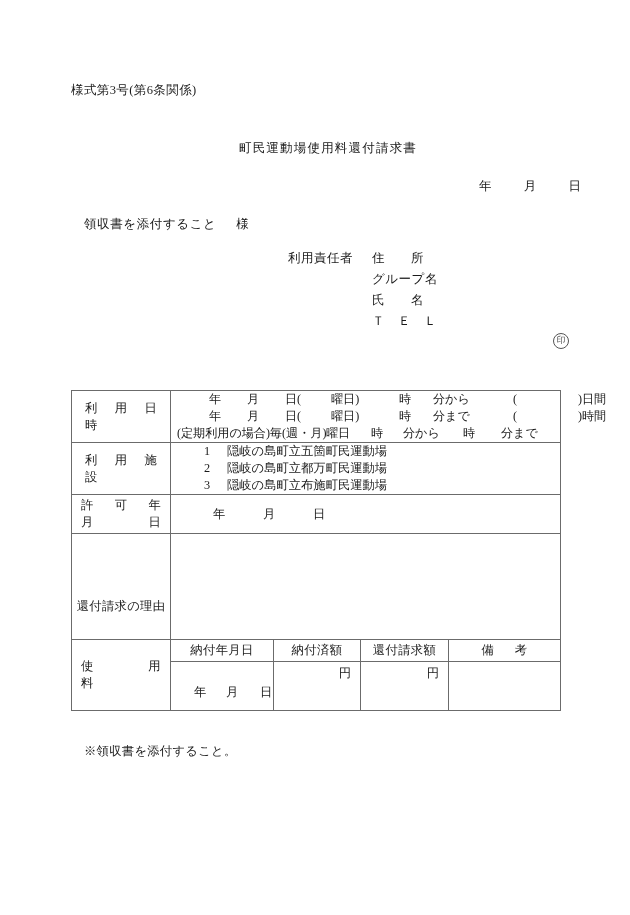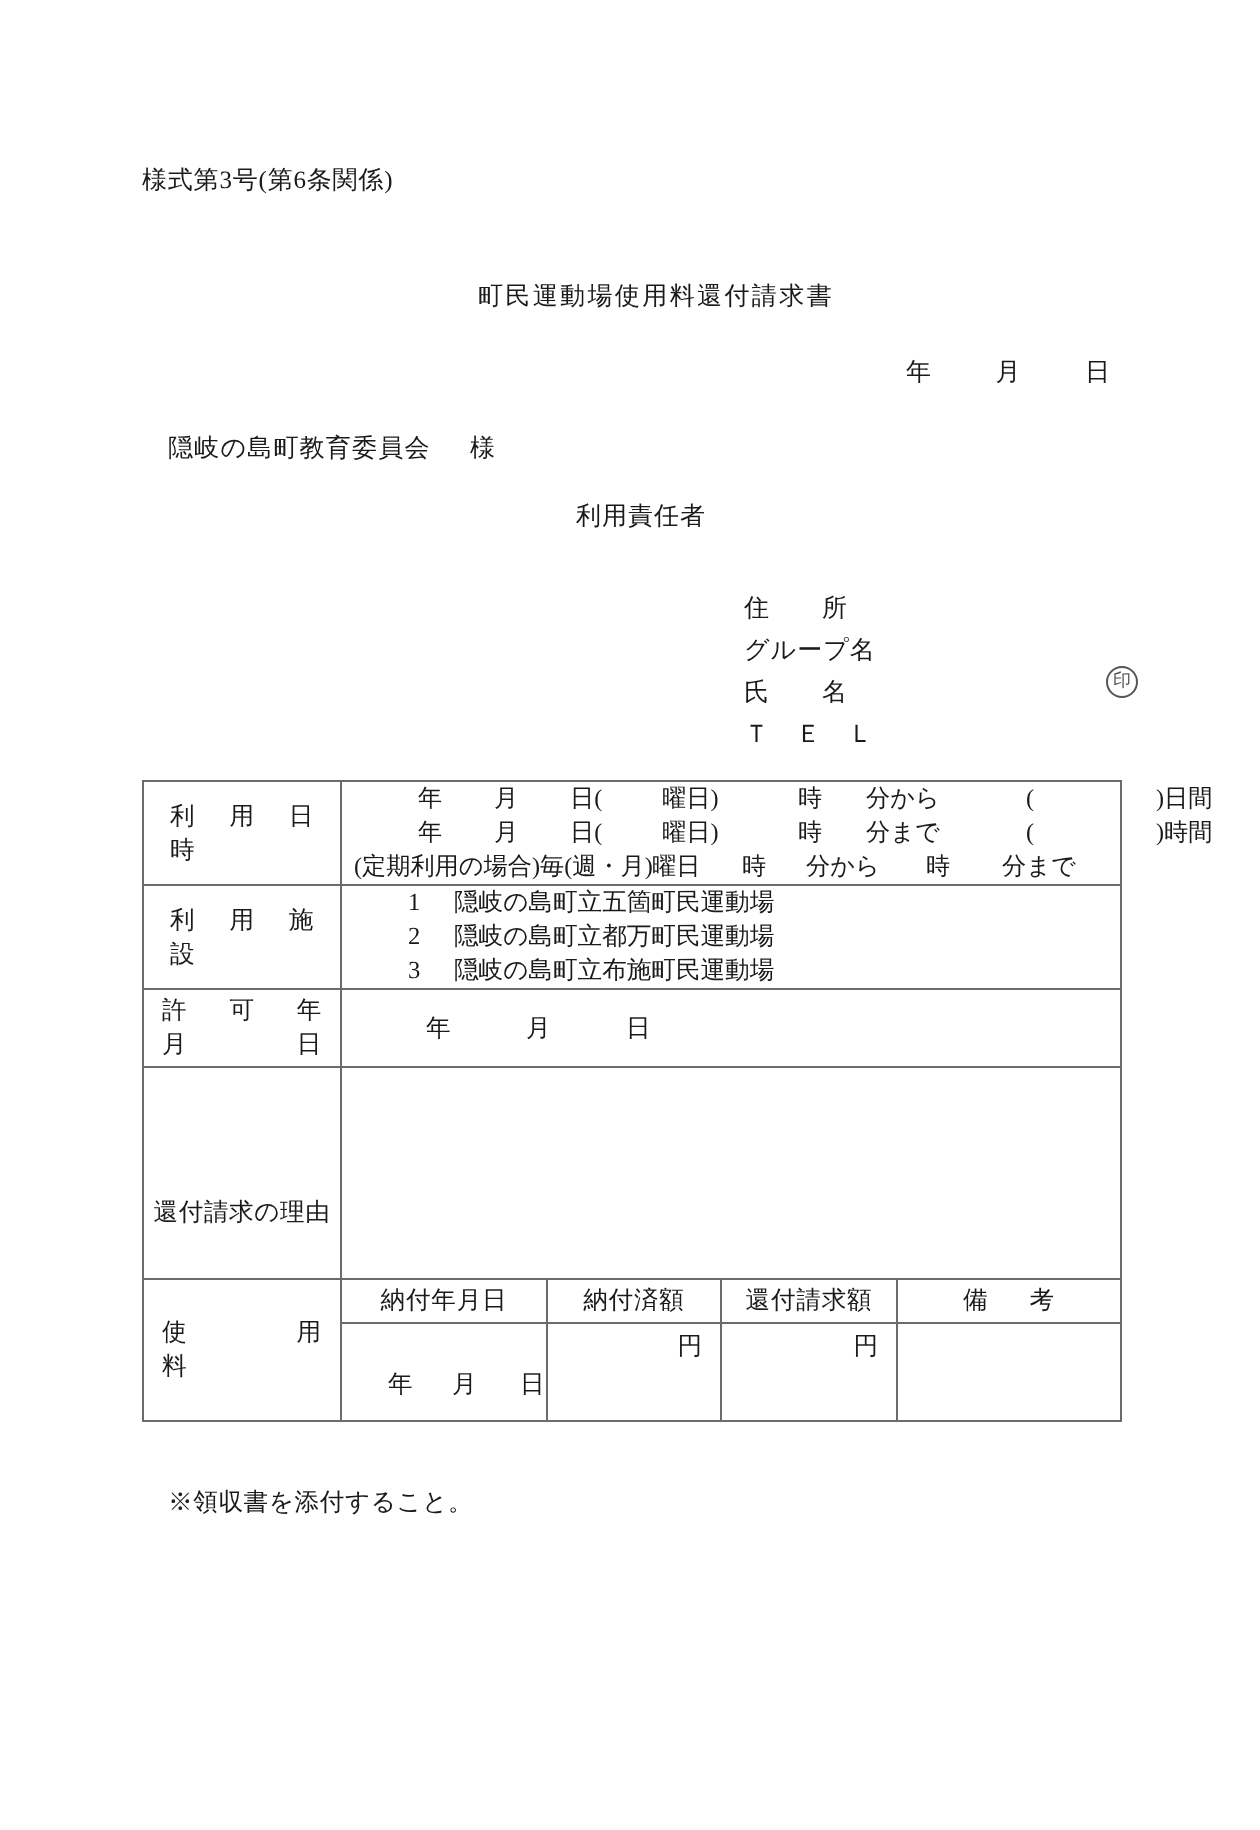--- a/index.html
+++ b/index.html
@@ -44,21 +44,21 @@
     font-size: 12.5px;
     letter-spacing: 1.2px;
   }
   .doc-title .title-inner {
     display: inline-block;
     margin-left: 26px;
   }
 
   .date-line {
     position: absolute;
-    left: 453px;
+    left: 479px;
     top: 178px;
     font-size: 12.5px;
     white-space: nowrap;
   }
   .date-line .sp {
     display: inline-block;
     width: 26px;
   }
 
   .addressee {
@@ -89,21 +89,20 @@
     position: absolute;
     left: 0;
     top: 0;
     letter-spacing: 0.5px;
   }
   .applicant .field-label {
     position: absolute;
     left: 84px;
     top: 0;
     letter-spacing: 0.5px;
-    margin-top: 46px;
   }
   .seal {
     position: absolute;
     left: 265px;
     top: 41px;
     width: 14px;
     height: 14px;
     border: 1px solid #555;
     border-radius: 50%;
     font-size: 9px;
@@ -287,21 +286,21 @@
 
   <div class="date-line">
     <span>年</span>
     <span class="sp"></span>
     <span>月</span>
     <span class="sp"></span>
     <span>日</span>
   </div>
 
   <div class="addressee">
-    <span>隠岐の島町教育委員会</span>
+    <span>領収書を添付すること</span>
     <span class="sama">様</span>
   </div>
 
   <div class="applicant">
     <div class="row">
       <span class="resp-label">利用責任者</span>
       <span class="field-label">住　　所</span>
     </div>
     <div class="row">
       <span class="field-label">グループ名</span>

